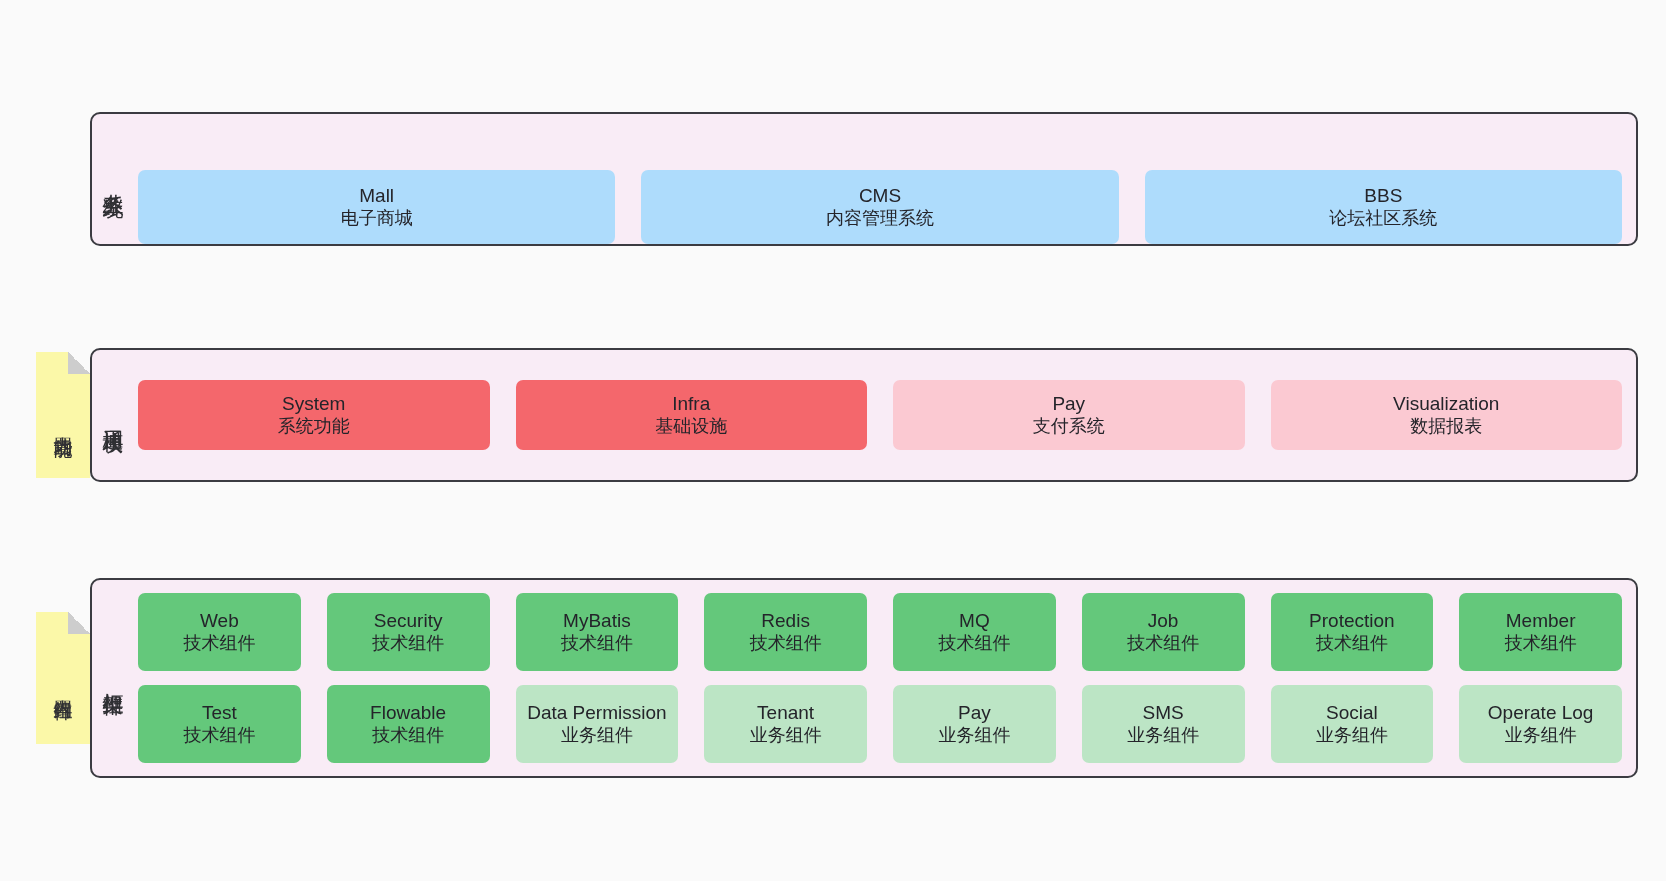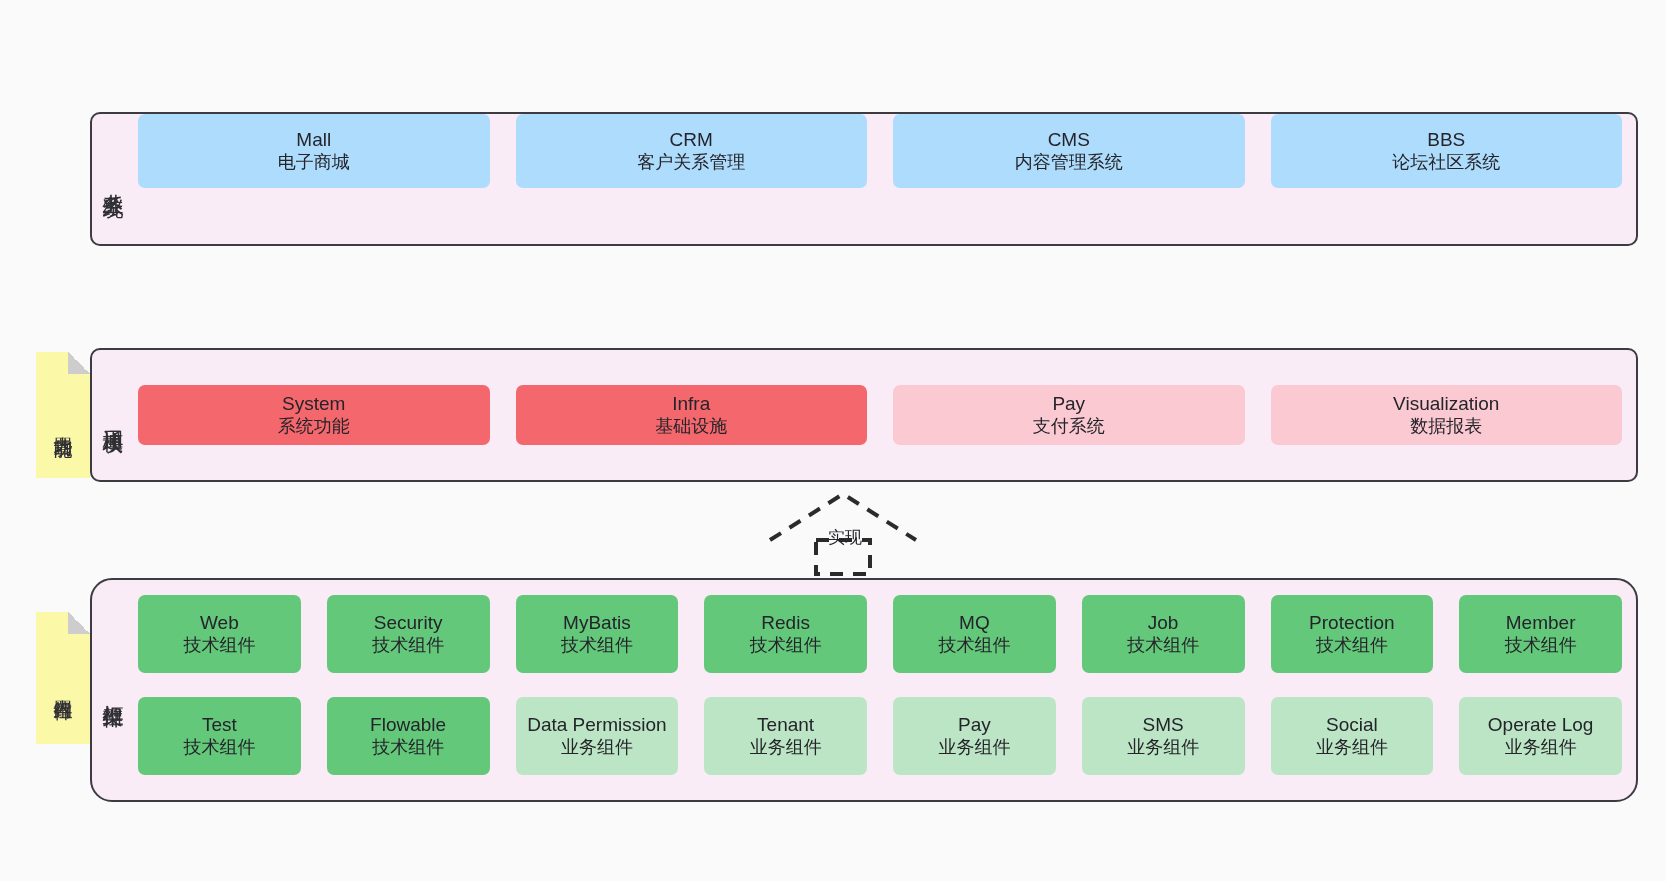--- a/index.html
+++ b/index.html
@@ -79,29 +79,29 @@
   
   .fill-blue        { background: #aedcfc; }
   .fill-red         { background: #f4676c; }
   .fill-pink        { background: #fbc9d2; }
   .fill-green       { background: #64c87b; }
   .fill-lightgreen  { background: #bce5c5; }
 
   
   #layer-business   { left: 90px;  top: 112px; width: 1548px; height: 134px; }
   #layer-business .layer-body { padding-top: 0; padding-bottom: 0; }
-  #layer-business .row { align-items: flex-start; }
+  #layer-business .row { align-items: flex-end; }
   #layer-business .cell { height: 74px; }
 
   #layer-common     { left: 90px;  top: 348px; width: 1548px; height: 134px; }
   #layer-common .layer-body { padding-top: 0; padding-bottom: 0; }
   #layer-common .row { align-items: center; }
-  #layer-common .cell { height: 60px; }
-
-  #layer-framework  { left: 90px;  top: 578px; width: 1548px; height: 224px; border-radius: 22px; }
+  #layer-common .cell { height: 70px; }
+
+  #layer-framework  { left: 90px;  top: 578px; width: 1548px; height: 200px; }
   #layer-framework .layer-body { gap: 14px; padding: 15px 14px 15px 4px; }
   #layer-framework .cell { height: 78px; }
 
   
   .note {
     position: absolute;
     width: 54px;
     background: #fbf8a8;
     display: flex;
     align-items: center;
@@ -153,24 +153,20 @@
 
   <div class="layer" id="layer-business">
     <div class="layer-label">业务系统</div>
     <div class="layer-body">
       <div class="row">
         <div class="cell fill-blue">
           <span class="en">Mall</span>
           <span class="cn">电子商城</span>
         </div>
         <div class="cell fill-blue">
-          <span class="en">CRM</span>
-          <span class="cn">客户关系管理</span>
-        </div>
-        <div class="cell fill-blue">
           <span class="en">CMS</span>
           <span class="cn">内容管理系统</span>
         </div>
         <div class="cell fill-blue">
           <span class="en">BBS</span>
           <span class="cn">论坛社区系统</span>
         </div>
       </div>
     </div>
   </div>
@@ -197,27 +193,20 @@
           <span class="cn">支付系统</span>
         </div>
         <div class="cell fill-pink">
           <span class="en">Visualization</span>
           <span class="cn">数据报表</span>
         </div>
       </div>
     </div>
   </div>
 
-  <div class="arrow" id="arrow-realize">
-    <svg width="150" height="86" viewBox="0 0 150 86">
-      <path d="M 2 50 L 75 4 L 148 50" fill="none" stroke="#2b2b2b" stroke-width="4" stroke-dasharray="13 10" stroke-linecap="butt"></path>
-      <path d="M 48 50 L 102 50 L 102 84 L 48 84 Z" fill="none" stroke="#2b2b2b" stroke-width="4" stroke-dasharray="13 10" stroke-linecap="butt"></path>
-    </svg>
-    <span class="arrow-label">实现</span>
-  </div>
 
   <div class="note" id="note-framework">
     <span class="note-text">内置组件</span>
   </div>
 
   <div class="layer" id="layer-framework">
     <div class="layer-label">框架组件</div>
     <div class="layer-body">
 
       <div class="row">

